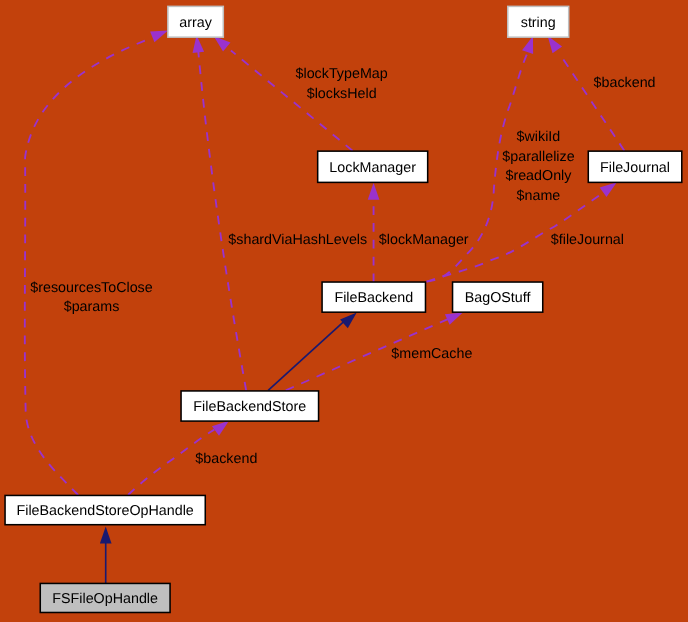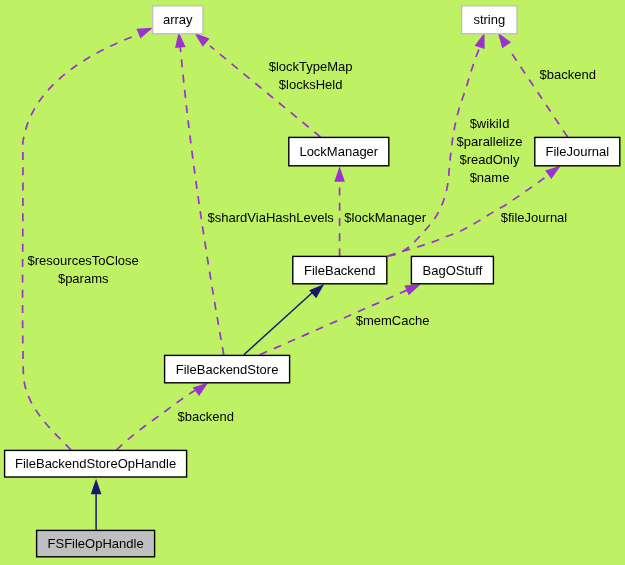--- a/index.html
+++ b/index.html
@@ -1,16 +1,16 @@
 <!DOCTYPE html>
 <html><head>
 <meta charset="utf-8">
 <style>
   html,body{margin:0;padding:0;background:#ffffff;}
-  #diagram-root{position:relative;width:625px;height:565px;background:#bef264;
+  #diagram-root{position:relative;width:625px;height:565px;background:#c2410c;
     font-family:"Liberation Sans", sans-serif;overflow:hidden;}
   #diagram-canvas{display:block;}
   #diagram-canvas{will-change:transform;transform:translateZ(0);}
   .node-label{font-family:"Liberation Sans", sans-serif;font-size:13px;fill:#000000;
     text-anchor:middle;}
   .edge-label{font-family:"Liberation Sans", sans-serif;font-size:13px;fill:#000000;
     text-anchor:middle;}
   .node-box{stroke-width:1.4;}
   .node-box.extern{stroke:#bfbfbf;fill:#ffffff;}
   .node-box.klass{stroke:#000000;fill:#ffffff;}

